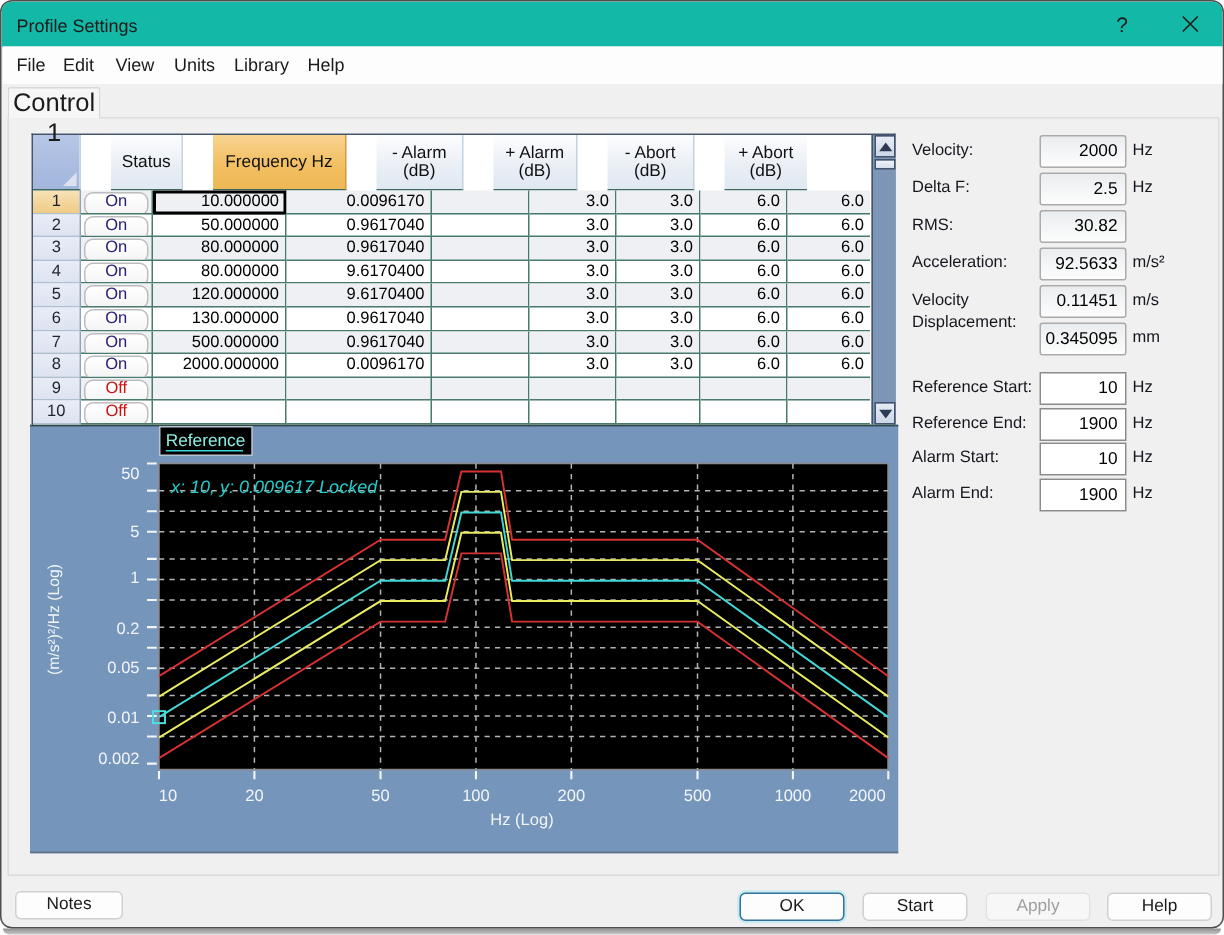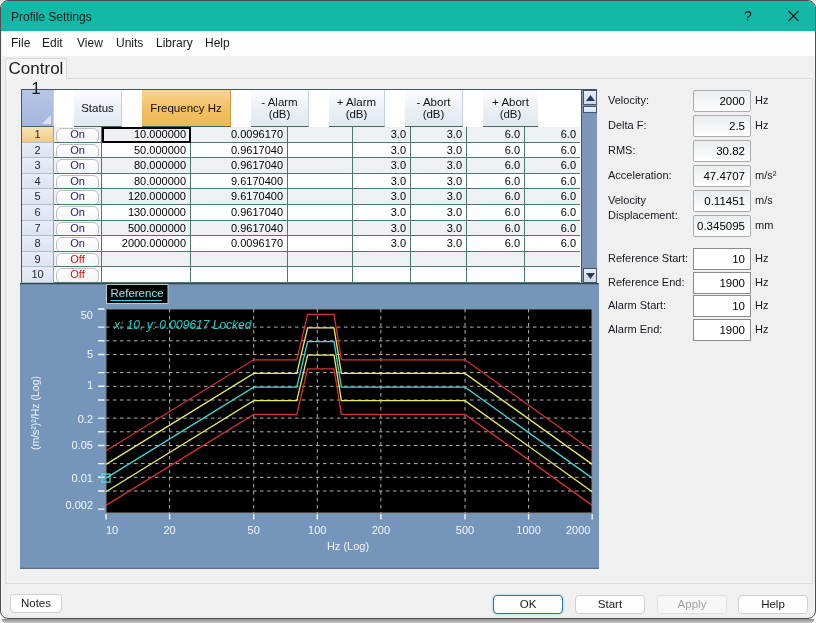--- a/index.html
+++ b/index.html
@@ -46,21 +46,21 @@
 .rbox.ro { background:linear-gradient(#eaedef,#fdfdfd); border:1px solid #ababab; border-radius:2px; }
 .rbox.ed { background:#ffffff; border:1px solid #8b8b8b; }
 .runit { position:absolute; left:754px; font-size:11px; color:#16161f; }
 
 
 .btn { position:absolute; top:594px; height:19px; background:#fdfdfd; border:1px solid #d0d0d0; border-radius:4px; font-size:11.5px; color:#1a1a1a; text-align:center; line-height:17px; }
 #bok { left:492px; width:70px; border:1.5px solid #31719c; background:#fdfdfd; box-shadow:0 0 0 1.5px #c8ebf2; }
 #bcancel { left:574px; width:70px; }
 #bapply { left:656px; width:70px; color:#9f9f9f; background:#f7f7f7; border-color:#e2e2e2; }
 #bhelp { left:737px; width:70px; }
-#bnotes { left:9px; top:593px; width:52px; height:19px; }
+#bnotes { left:9px; top:593px; width:72px; height:19px; }
 </style></head>
 <body>
 <div id="shadow"></div>
 <div id="win">
   <div id="titlebar">
       <span id="title">Profile Settings</span>
       <span id="qmark">?</span>
       <span id="xbtn"><svg width="25" height="24">
           <path d="M7.5 7 L17.5 17 M17.5 7 L7.5 17" stroke="#1b1b1b" stroke-width="1.1" fill="none"></path>
         </svg></span>
@@ -250,21 +250,21 @@
   <div class="rlab" style="top:93px">Velocity:</div>
     <div class="rbox ro" style="top:89px">2000</div>
     <div class="runit" style="top:93px">Hz</div>
 <div class="rlab" style="top:118px">Delta F:</div>
     <div class="rbox ro" style="top:114px">2.5</div>
     <div class="runit" style="top:118px">Hz</div>
 <div class="rlab" style="top:143px">RMS:</div>
     <div class="rbox ro" style="top:139px">30.82</div>
     <div class="runit" style="top:143px"></div>
 <div class="rlab" style="top:168px">Acceleration:</div>
-    <div class="rbox ro" style="top:164px">47.4707</div>
+    <div class="rbox ro" style="top:164px">92.5633</div>
     <div class="runit" style="top:168px">m/s²</div>
 <div class="rlab" style="top:193px">Velocity</div>
     <div class="rbox ro" style="top:189px">0.11451</div>
     <div class="runit" style="top:193px">m/s</div>
 <div class="rlab" style="top:208px">Displacement:</div>
     <div class="rbox ro" style="top:214px">0.345095</div>
     <div class="runit" style="top:218px">mm</div>
 <div class="rlab" style="top:251px">Reference Start:</div>
     <div class="rbox ed" style="top:247px">10</div>
     <div class="runit" style="top:251px">Hz</div>

